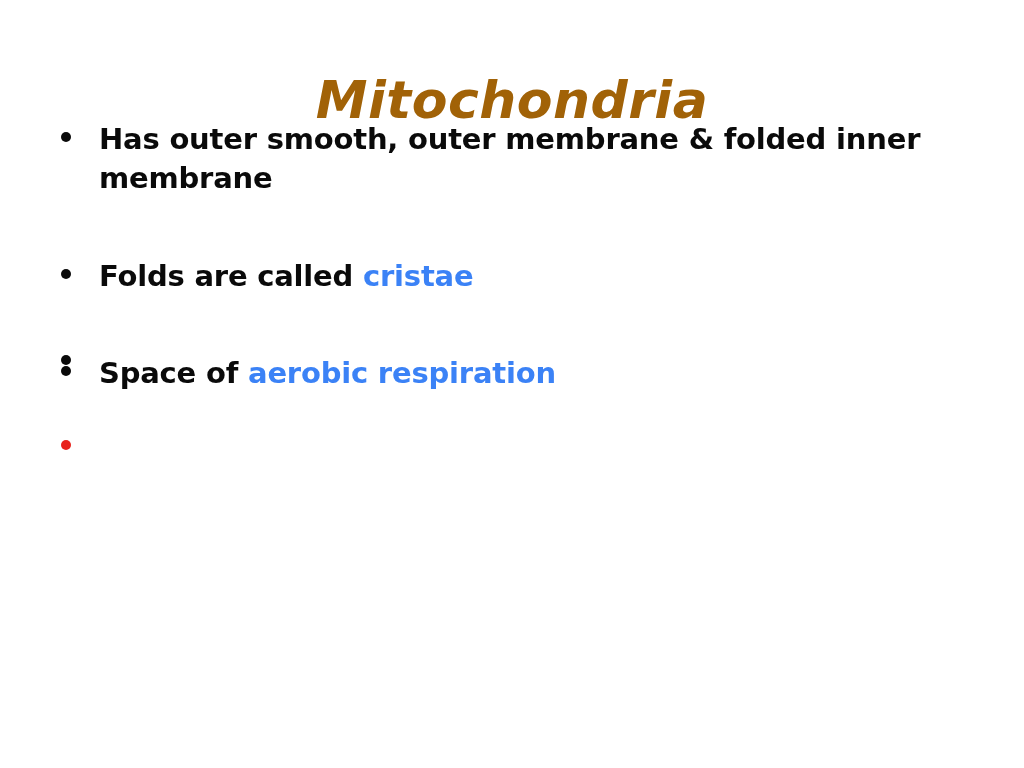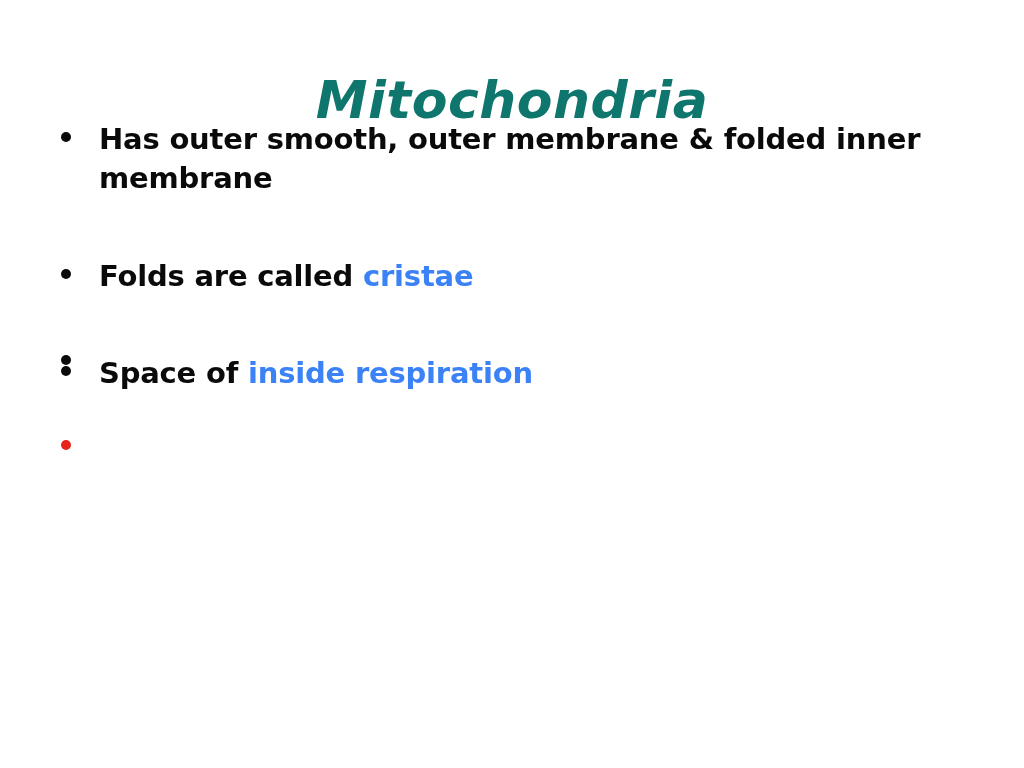--- a/index.html
+++ b/index.html
@@ -24,21 +24,21 @@
     position: absolute;
     top: 36px;
     left: 0;
     width: 1024px;
     text-align: center;
     font-family: "DejaVu Sans", sans-serif;
     font-size: 52px;
     font-weight: bold;
     font-style: italic;
     letter-spacing: 0.5px;
-    color: #0f766e;
+    color: #a16207;
     line-height: 1.12;
     white-space: nowrap;
   }
   .bullet-list {
     position: absolute;
     top: 120px;
     left: 52px;
     width: 900px;
     margin: 0;
     padding: 0;
@@ -95,21 +95,21 @@
       <span class="marker"></span>
       <span><span>Folds are called </span><span class="em-red">cristae</span></span>
     </li>
 
     <li class="bullet-item gap-lg">
       <span class="marker"></span>
     </li>
 
     <li class="bullet-item gap-sm">
       <span class="marker"></span>
-      <span><span>Space of </span><span class="em-red">inside respiration</span></span>
+      <span><span>Space of </span><span class="em-red">aerobic respiration</span></span>
     </li>
 
     <li class="bullet-item red-marker gap-sm">
       <span class="marker"></span>
     </li>
 
 
   </ul>
 </div>
 

